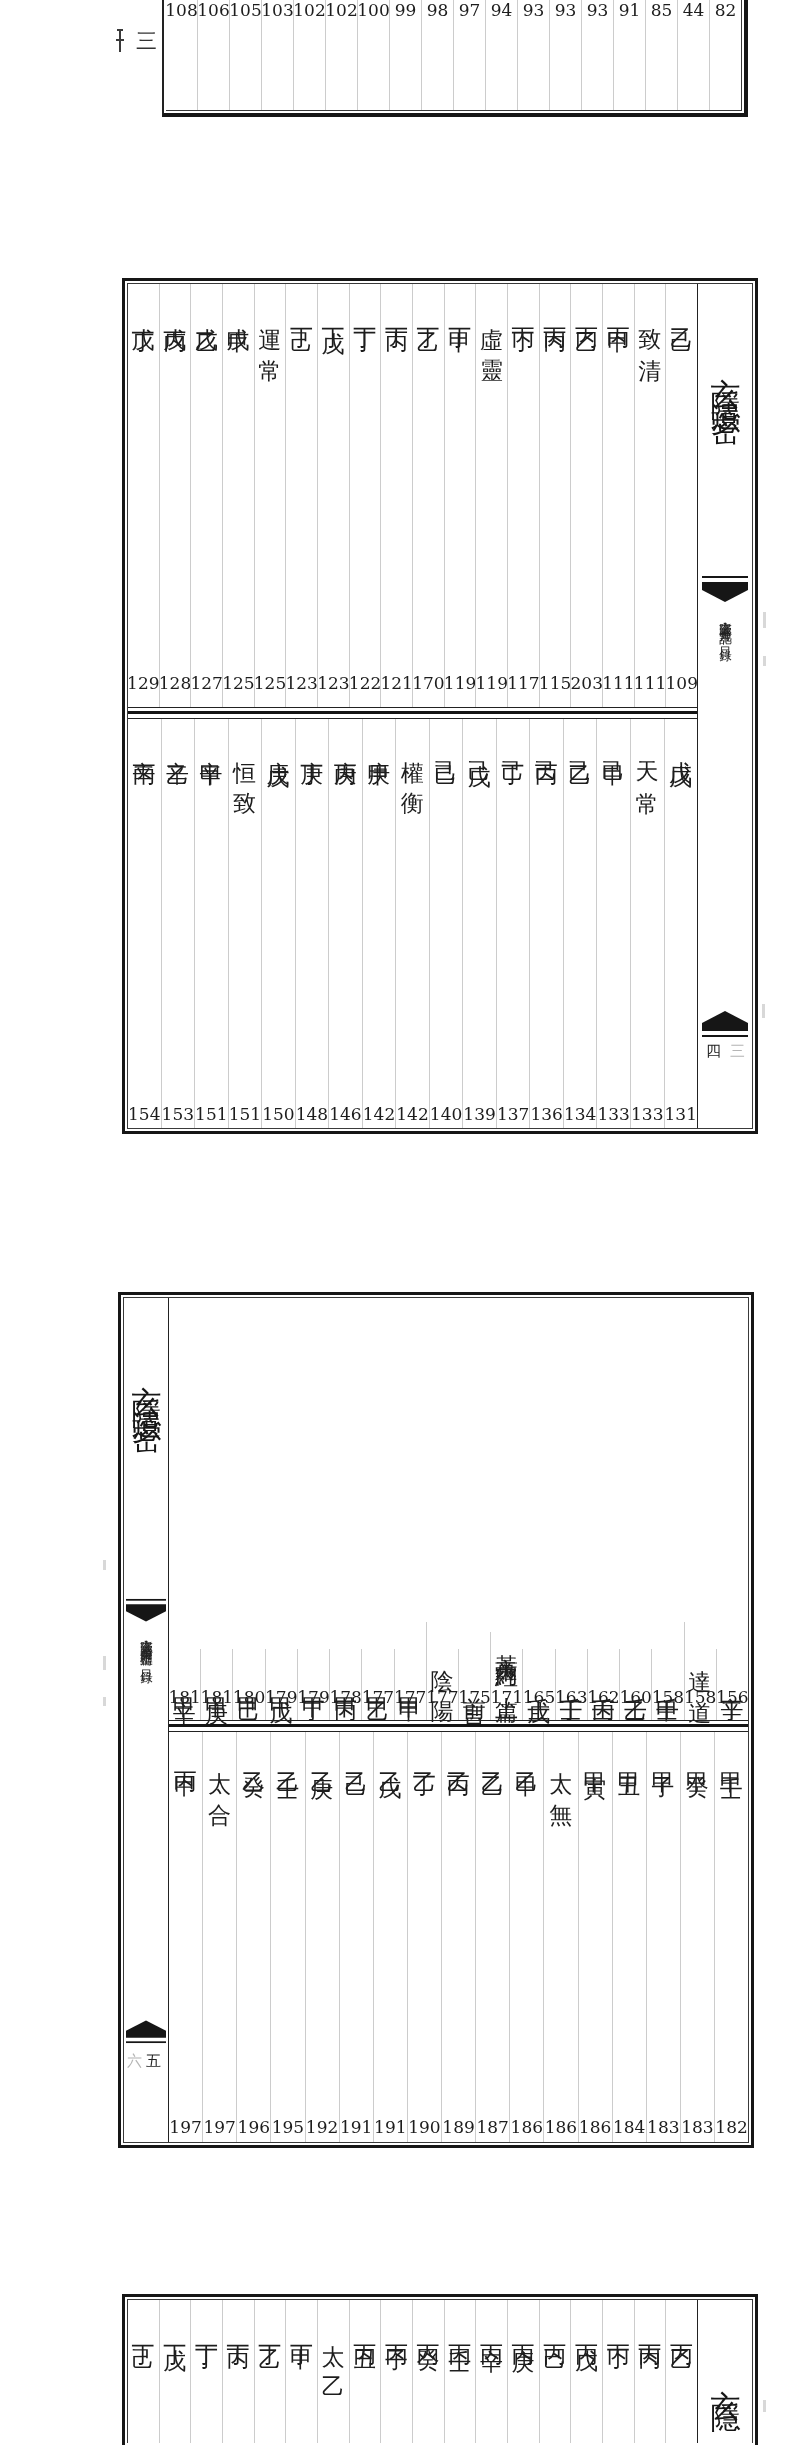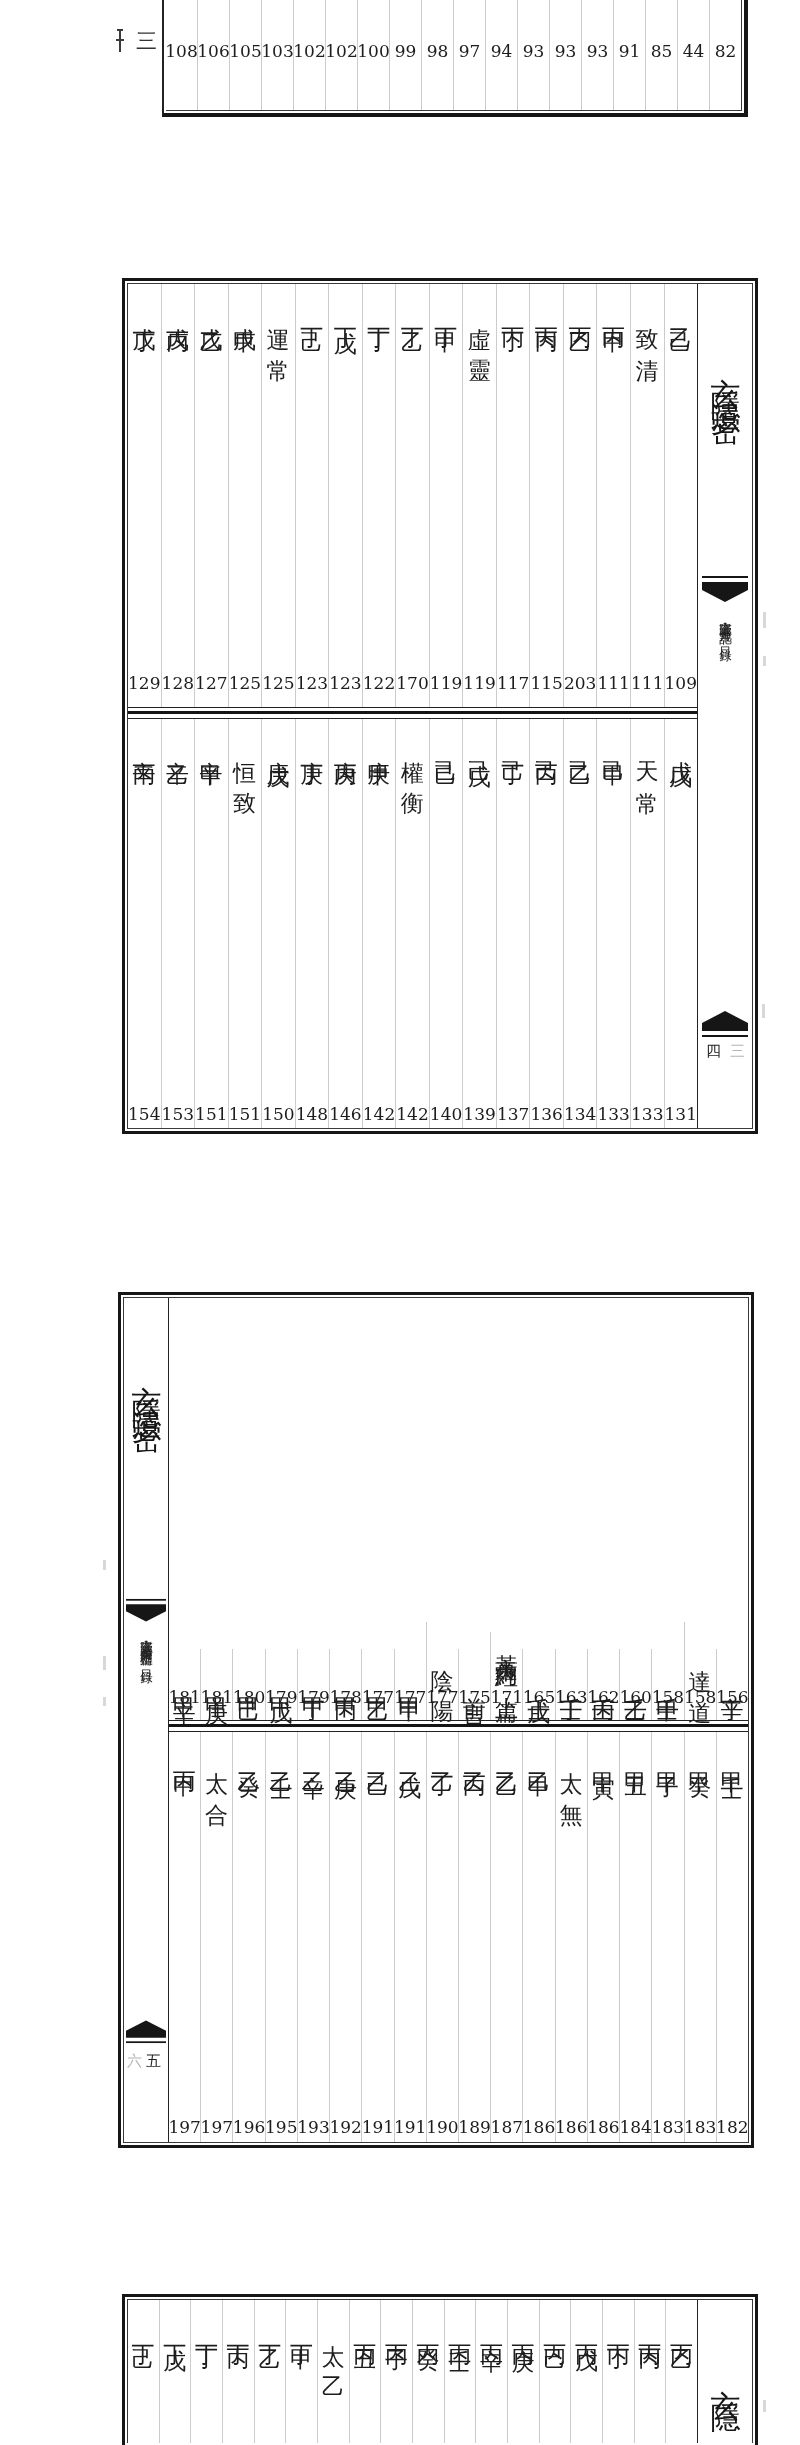--- a/index.html
+++ b/index.html
@@ -45,21 +45,21 @@
   .bx-fish{position:absolute;left:50%;transform:translateX(-50%);}
   .bx-folio{position:absolute;left:0;right:0;height:22px;}
   .folio-dark{position:absolute;font-size:15px;color:#222;}
   .folio-faint{position:absolute;font-size:15px;color:#b5b5b5;}
 
   
   .s1box{position:absolute;left:162px;top:0;width:586px;height:117px;box-sizing:border-box;
          border-left:2px solid #222;border-right:4px solid #161616;border-bottom:4px solid #161616;}
   .s1in{position:absolute;left:2px;top:0;right:2px;bottom:2px;
         border-right:1px solid #3a3a3a;border-bottom:1px solid #3a3a3a;display:flex;box-sizing:border-box;}
-  .s1in .col{justify-content:center;padding-bottom:9px;}
+  .s1in .col{justify-content:flex-start;padding-bottom:9px;}
 
   
   .edge-numeral{position:absolute;left:136px;top:27px;font-size:21px;color:#333;}
   .frag{position:absolute;left:119px;top:29px;width:2px;height:23px;background:#3a3a3a;}
   .frag::before{content:"";position:absolute;left:-3px;top:10px;width:8px;height:2px;background:#3a3a3a;}
   .frag::after{content:"";position:absolute;left:-2px;top:0;width:6px;height:2px;background:#3a3a3a;}
   .bleed{position:absolute;background:#d8d8d8;}
 </style>
 </head>
 <body>
@@ -184,20 +184,24 @@
             <div class="col">
               <div class="hd">丁戊</div>
               <div class="num">123</div>
             </div>
 
             <div class="col">
               <div class="hd">丁丁</div>
               <div class="num">122</div>
             </div>
 
+            <div class="col">
+              <div class="hd">丁丙</div>
+              <div class="num">121</div>
+            </div>
 
             <div class="col">
               <div class="hd">丁乙</div>
               <div class="num">170</div>
             </div>
 
             <div class="col">
               <div class="hd">丁甲</div>
               <div class="num">119</div>
             </div>
@@ -473,24 +477,20 @@
             <div class="col">
               <div class="hd">乙癸</div>
               <div class="num">196</div>
             </div>
 
             <div class="col">
               <div class="hd">乙壬</div>
               <div class="num">195</div>
             </div>
 
-            <div class="col">
-              <div class="hd">乙辛</div>
-              <div class="num">193</div>
-            </div>
 
             <div class="col">
               <div class="hd">乙庚</div>
               <div class="num">192</div>
             </div>
 
             <div class="col">
               <div class="hd">乙己</div>
               <div class="num">191</div>
             </div>

